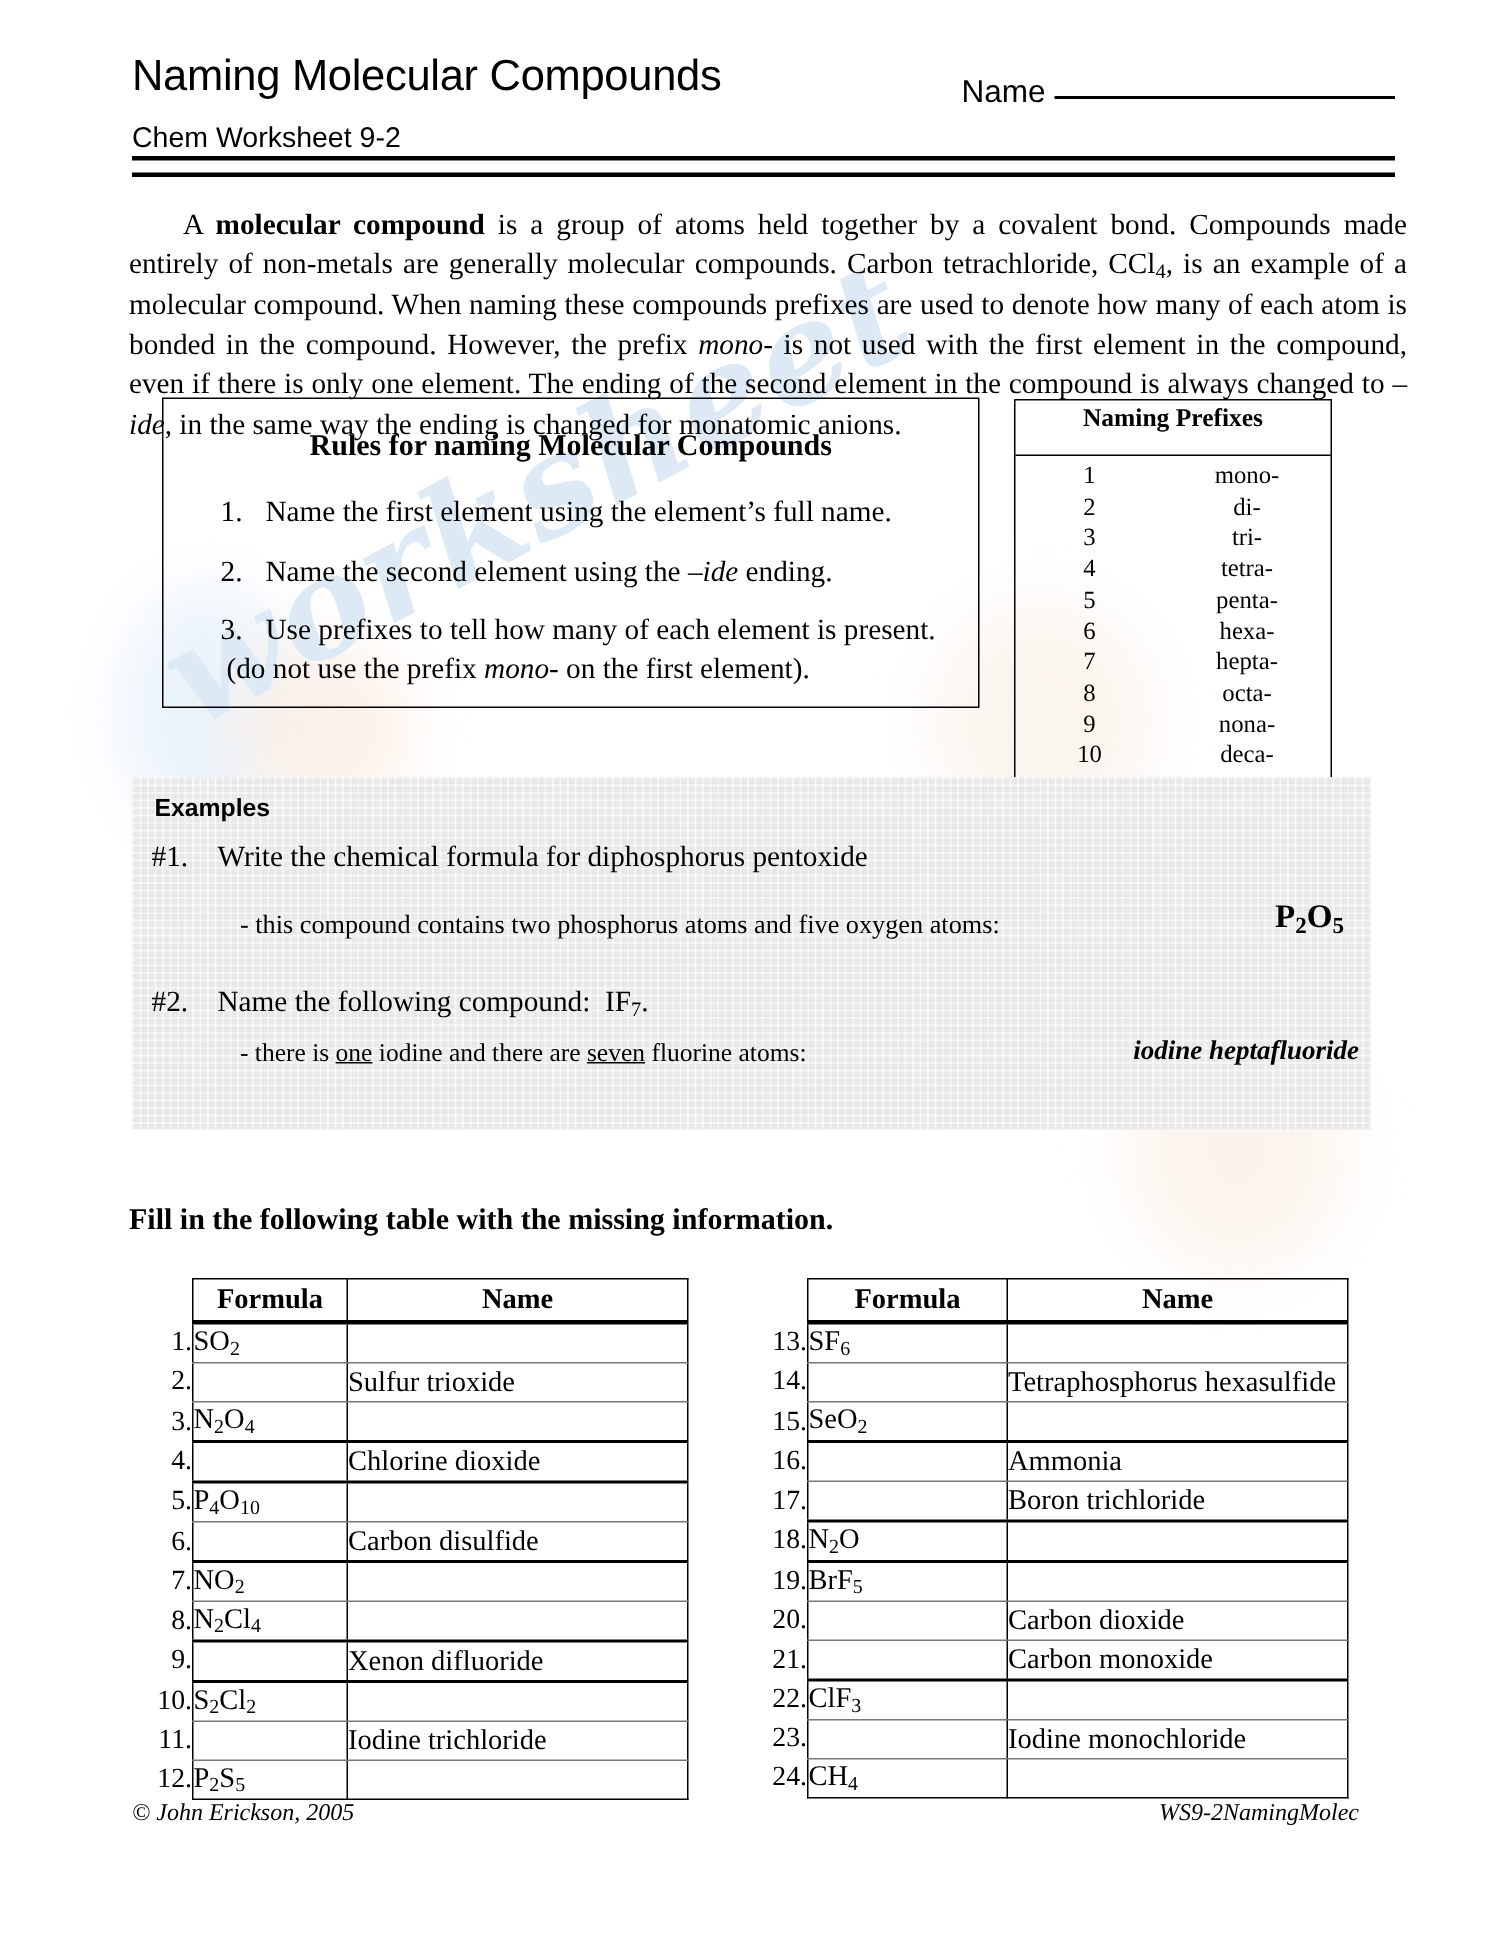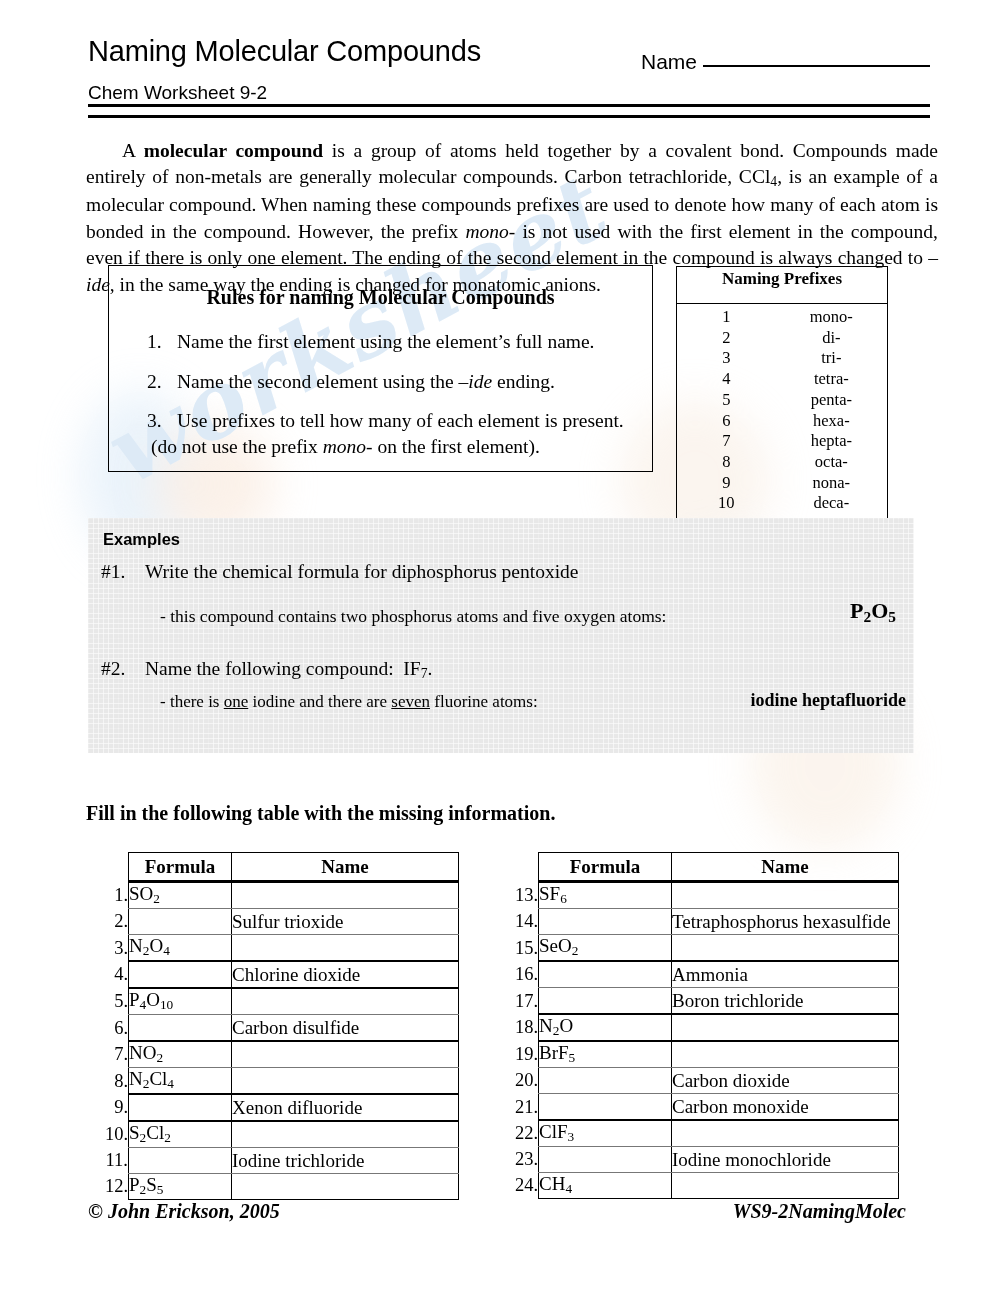--- a/index.html
+++ b/index.html
@@ -212,21 +212,21 @@
     font-size: 19.5px;
   }
   .ex2 .lead { display:inline-block; width: 44px; }
   .ex2-detail {
     position: absolute; left: 72px; top: 174px;
     font-size: 17px;
   }
   .ex2-detail u { text-decoration: underline; }
   .ex2-ans {
     position: absolute; right: 8px; top: 172px;
-    font-weight: bold; font-size: 18px;
+    font-weight: bold; font-size: 18px; font-style: italic;
   }
   .ex2-note {
     position: absolute; left: 63px; top: 196px;
     font-size: 15.5px;
   }
   .ex2-note i { font-style: italic; }
 
   
   .instruction {
     position: absolute;
@@ -293,22 +293,22 @@
   .left .col-name,    .left .cell-name    { width: 226px; }
   
   .right .col-formula, .right .cell-formula { width: 132px; }
   .right .col-name,    .right .cell-name    { width: 226px; }
 
   
   .footer {
     position: absolute;
     left: 88px; top: 1200px; width: 818px;
     font-style: italic;
-    font-weight: bold;
-    font-size: 20px;
+    font-weight: normal;
+    font-size: 16px;
     z-index: 3;
   }
   .footer .fl { float: left; }
   .footer .fr { float: right; }
 </style>
 </head>
 <body>
 
 <div class="page">
 

